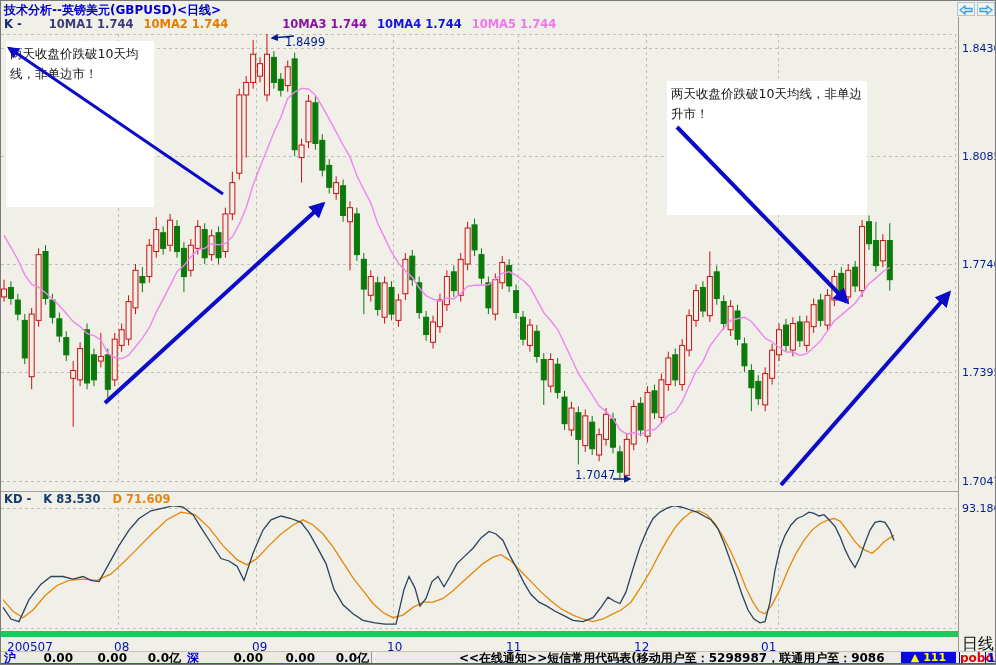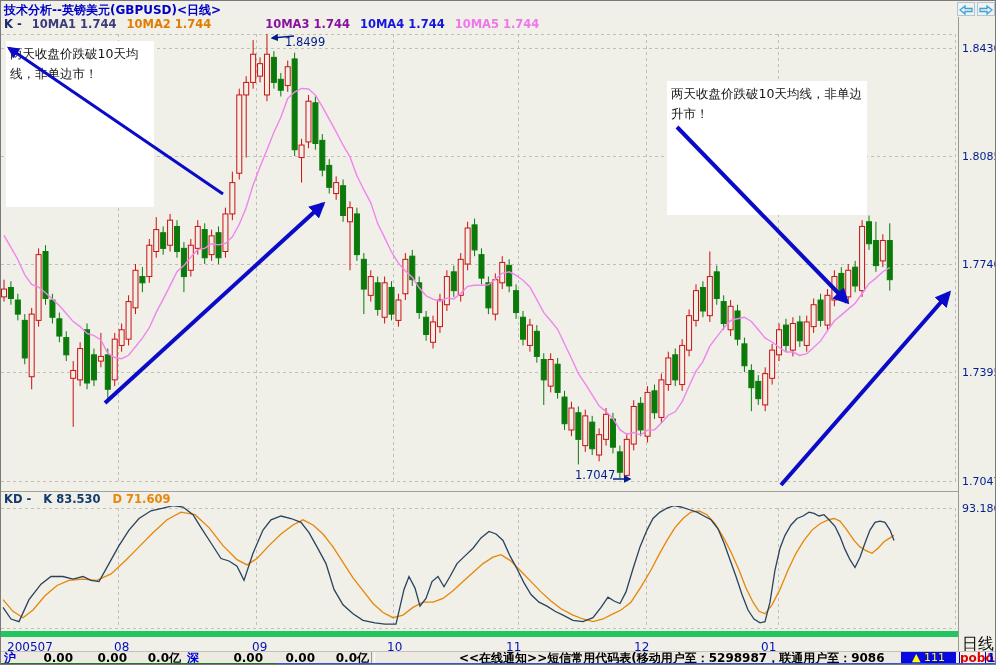--- a/index.html
+++ b/index.html
@@ -21,21 +21,21 @@
   .right-panel{position:absolute;left:957px;top:16px;width:39px;height:634px;background:#f0efe8;border-left:1px solid #98988e;box-sizing:border-box;}
   .pricelab{position:absolute;left:3px;font-size:11px;color:#001e8c;white-space:nowrap;}
   .periodlab{position:absolute;left:3px;font-size:16px;color:#111;white-space:nowrap;}
   .xaxis{position:absolute;left:0;top:630px;width:957px;height:20px;border-top:6px solid #22c55e;}
   .xlab{position:absolute;top:3px;font-size:12px;color:#0011bb;white-space:nowrap;}
   .statusbar{position:absolute;left:0;top:650px;width:996px;height:12px;background:#edeae2;border-top:1px solid #c4c1b9;font-size:12px;line-height:12px;}
   .st{position:absolute;top:0;font-weight:bold;color:#000;}
   .stlabel{color:#0000d8;}
   .stnum{text-align:right;}
   .divider{position:absolute;top:0;height:12px;width:2px;border-left:1px solid #9a9a92;border-right:1px solid #ffffff;}
-  .alertbox{position:absolute;left:900px;top:0;width:55px;height:12px;background:#0a0ae0;color:#ffff00;font-weight:normal;font-size:11px;text-align:center;cursor:pointer;}
+  .alertbox{position:absolute;left:900px;top:0;width:55px;height:12px;background:#0a0ae0;color:#ffff00;font-weight:bold;font-size:11px;text-align:center;cursor:pointer;}
   .brand{position:absolute;left:958px;top:0;width:25px;color:#e00000;font-weight:bold;font-size:12px;border-left:1px solid #0000cc;border-right:1px solid #0000cc;text-align:center;background:#f4f2ec;}
   .tail{position:absolute;left:986px;top:0;color:#0000cc;font-weight:bold;font-size:12px;white-space:nowrap;}
   .bottomstrip{position:absolute;left:0;top:662px;width:996px;height:3px;background:#2d59e8;}
   .bottomstrip .greenpart{position:absolute;left:0;top:0;width:275px;height:3px;background:#1f7a1f;}
   .notice{position:absolute;left:458px;top:0;width:440px;overflow:hidden;white-space:nowrap;font-weight:bold;color:#000;}
 </style>
 </head>
 <body>
 
 <div class="window">
@@ -47,21 +47,21 @@
     <svg width="14" height="10" viewBox="0 0 14 10" style="position:static">
       <path d="M6 1 L1 5 L6 9 L6 6.5 L13 6.5 L13 3.5 L6 3.5 Z" fill="none" stroke="#38a3dc" stroke-width="1.3"></path>
     </svg>
   </button>
   <button class="navbtn" style="left:976px" title="">
     <svg width="14" height="10" viewBox="0 0 14 10" style="position:static">
       <path d="M8 1 L13 5 L8 9 L8 6.5 L1 6.5 L1 3.5 L8 3.5 Z" fill="none" stroke="#38a3dc" stroke-width="1.3"></path>
     </svg>
   </button>
 
-  <div class="indrow" id="indrow"><span style="color: rgb(26, 42, 110);">K  -</span><span style="color: rgb(59, 59, 125);">10MA1  1.744</span><span style="color: rgb(224, 125, 0);">10MA2  1.744</span><span style="color: rgb(138, 18, 160); margin-left: 44px;">10MA3  1.744</span><span style="color: rgb(21, 21, 221);">10MA4  1.744</span><span style="color: rgb(238, 119, 238);">10MA5  1.744</span></div>
+  <div class="indrow" id="indrow"><span style="color: rgb(26, 42, 110);">K  -</span><span style="color: rgb(59, 59, 125); margin-left: 17px;">10MA1  1.744</span><span style="color: rgb(224, 125, 0);">10MA2  1.744</span><span style="color: rgb(138, 18, 160); margin-left: 44px;">10MA3  1.744</span><span style="color: rgb(21, 21, 221);">10MA4  1.744</span><span style="color: rgb(238, 119, 238);">10MA5  1.744</span></div>
 
   <div class="main-chart">
     <svg id="mainsvg" width="957" height="459">
         <g stroke="#c0c0b6" stroke-dasharray="3,3" shape-rendering="crispEdges">
           <line x1="0" y1="2" x2="955" y2="2"></line>
           <line x1="0" y1="16" x2="955" y2="16"></line>
           <line x1="0" y1="124" x2="955" y2="124"></line>
           <line x1="0" y1="232" x2="955" y2="232"></line>
           <line x1="0" y1="340" x2="955" y2="340"></line>
           <line x1="0" y1="449" x2="955" y2="449"></line>

